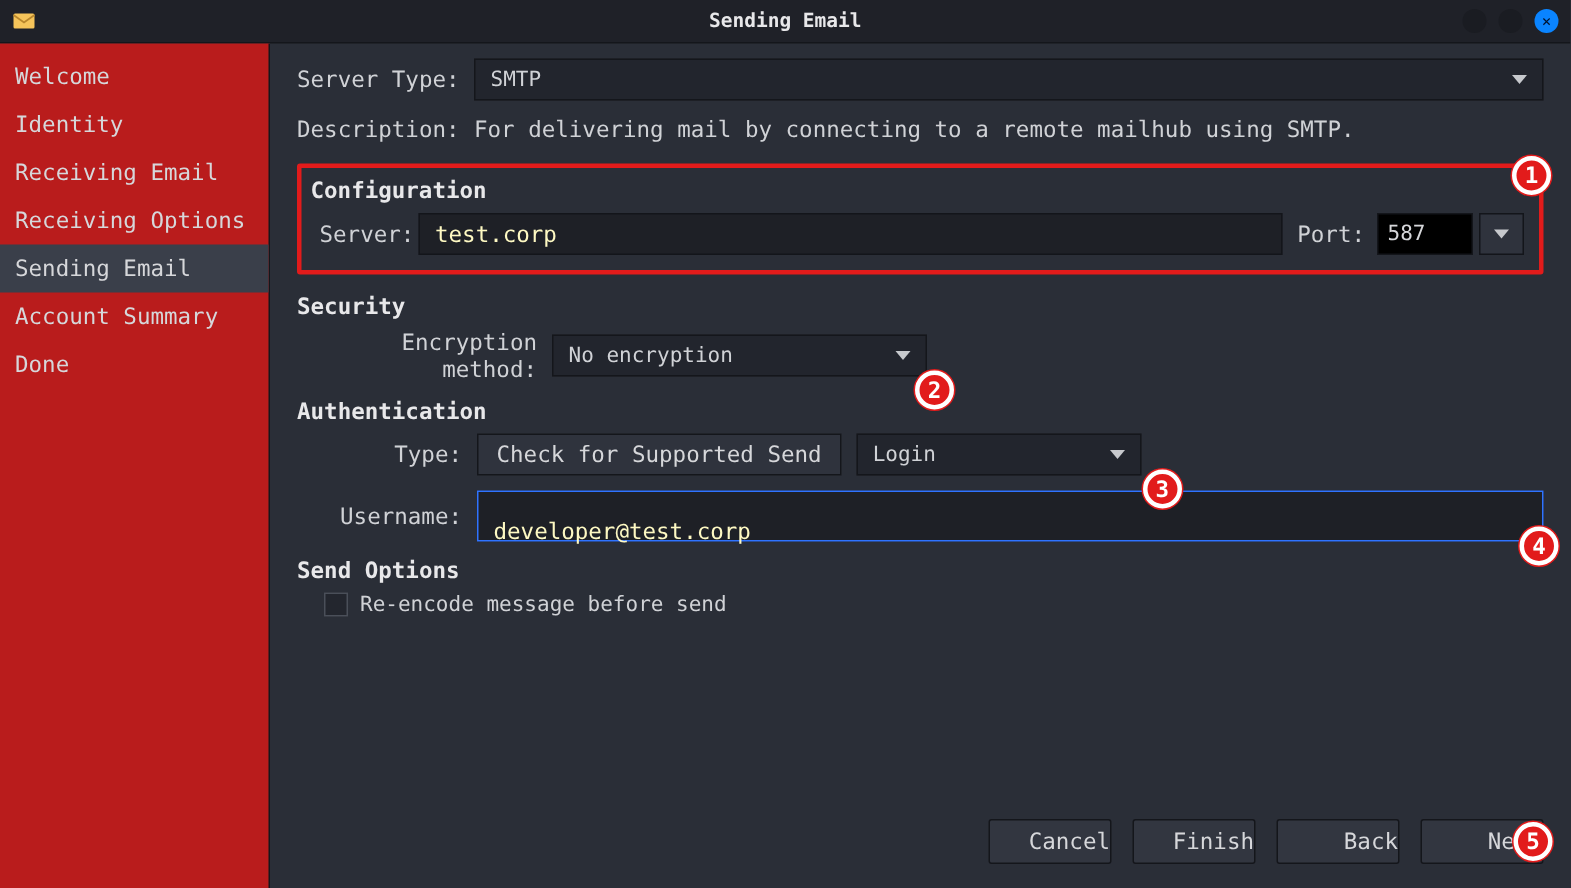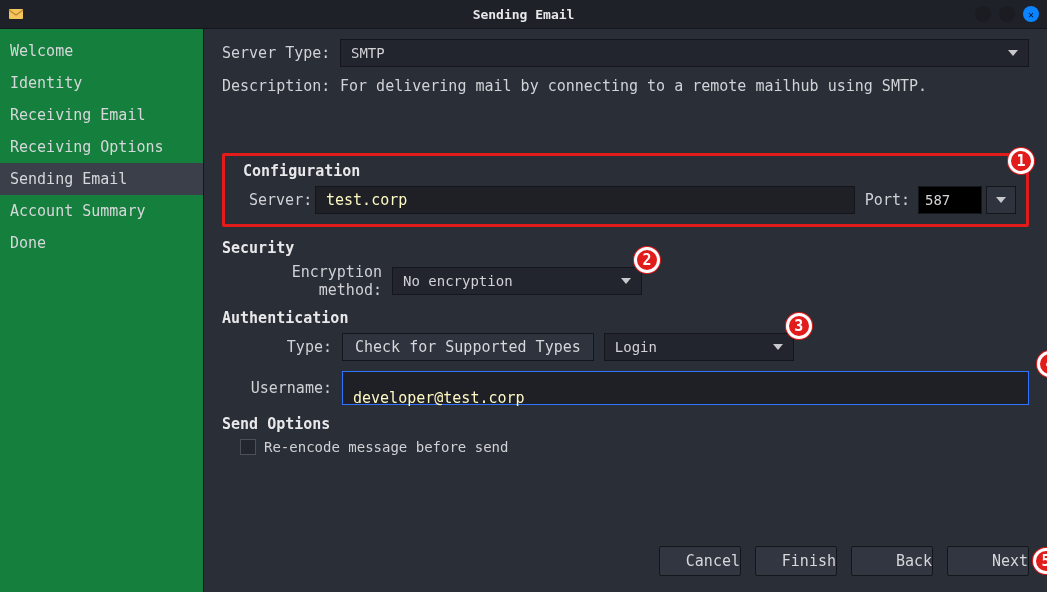--- a/index.html
+++ b/index.html
@@ -49,22 +49,22 @@
   .win-btn.close::before {
     content:"✕"; position:absolute; inset:0; display:flex; align-items:center; justify-content:center;
     font-size:10px; color:#00122e;
   }
   .body {
     display:flex;
     height: calc(592px - 28px);
     border-top: 1px solid #14161b;
   }
   .sidebar {
-    width: 204px;
-    background:#15803d;
+    width: 180px;
+    background:#b91c1c;
     border-right: 1px solid #14161b;
     padding-top:6px;
     flex-shrink:0;
   }
   .sidebar-item {
     padding: 7px 10px;
     font-size: 15px;
     color:#d6d7da;
     cursor:pointer;
   }
@@ -116,24 +116,23 @@
   }
   .section-label {
     font-weight:bold;
     font-size:15px;
     color:#e8e8ea;
     margin-bottom:6px;
   }
   .config-box {
     border: 3px solid #e21b1b;
     border-radius:2px;
-    padding: 6px 10px 10px 18px;
+    padding: 6px 10px 10px 6px;
     margin-bottom:8px;
     position:relative;
-    margin-top:44px;
   }
   .input-dark {
     flex:1;
     background:#1e2026;
     border:1px solid #13151a;
     height:28px;
     display:flex;
     align-items:center;
     padding:0 8px;
     color:#d6d7da;
@@ -369,21 +368,21 @@
       <span class="sub-label">Encryption method:</span>
       <div id="enc-select" class="select-fixed" style="width:250px">
         <span>No encryption</span>
       </div>
     </div>
 
     <div class="section-label">Authentication</div>
     <div class="sub-row" style="position:relative">
       <span class="sub-label-auth">Type:</span>
       <div class="btn">
-        <span>Check for Supported Types</span>
+        <span>Check for Supported Send</span>
       </div>
       <div id="auth-select" class="select-fixed" style="width:190px;margin-left:10px">
         <span>Login</span>
       </div>
     </div>
     <div class="sub-row" style="position:relative">
       <span class="sub-label-auth">Username:</span>
       <div id="username-box" class="username-input">
         <input class="input-text" value="developer@test.corp" style="">
       </div>

